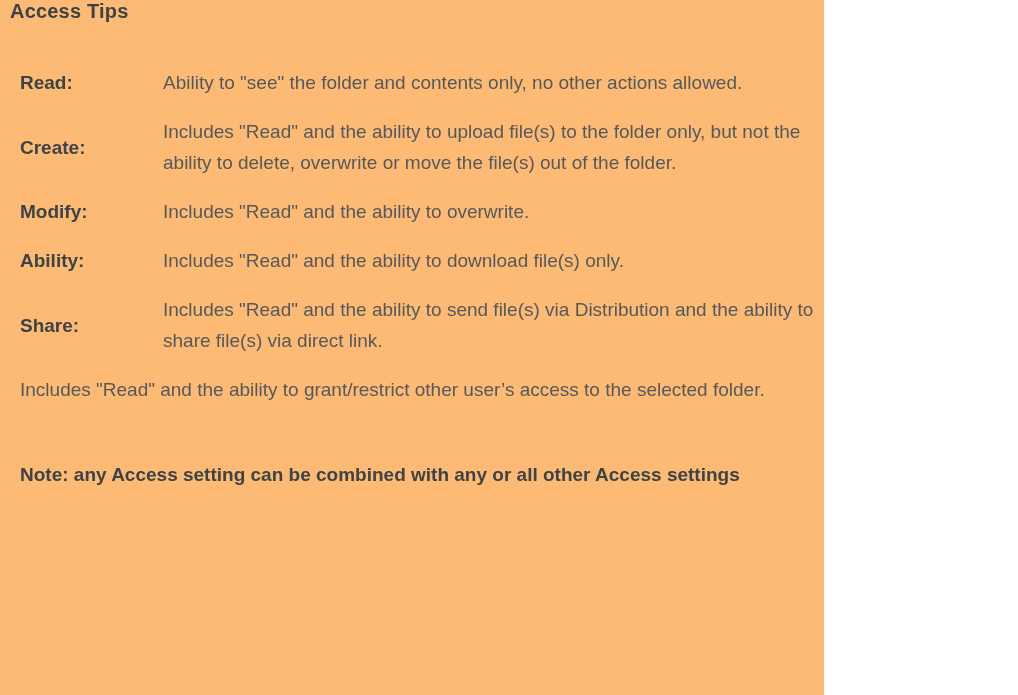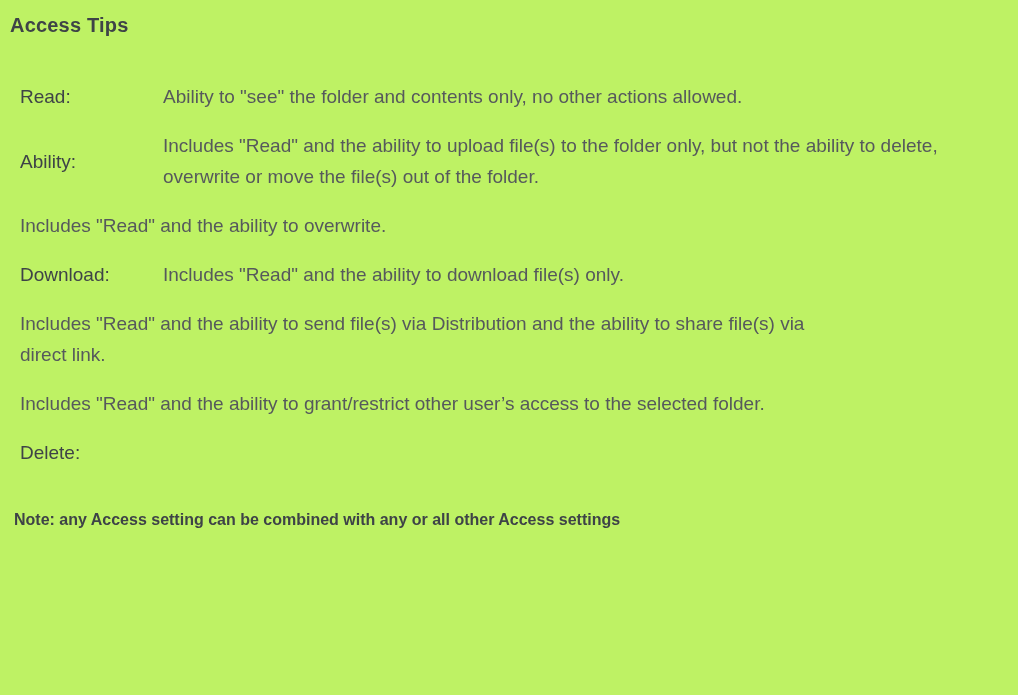--- a/index.html
+++ b/index.html
@@ -4,98 +4,99 @@
 <style>
   * { box-sizing: border-box; margin: 0; padding: 0; }
   html, body {
     width: 1018px;
     height: 695px;
     background: #ffffff;
     font-family: "Liberation Sans", sans-serif;
     overflow: hidden;
   }
   .page {
-    width: 1018px;
+    width: 824px;
     height: 695px;
-    background: #bef264;
-    padding: 14px 10px 0 10px;
+    background: #fdba74;
+    padding: 0 10px 0 10px;
   }
   .page-title {
     font-size: 20px;
     font-weight: bold;
     color: #3e4347;
     letter-spacing: 0.2px;
   }
   .tips-list {
     margin: 44px 0 0 10px;
   }
   .tip-row {
     display: flex;
     align-items: center;
     margin-bottom: 18px;
   }
   .tip-label {
     flex: 0 0 143px;
     font-size: 19px;
-    font-weight: normal;
+    font-weight: bold;
     color: #3e4347;
     line-height: 31px;
   }
   .tip-description {
     flex: 0 1 auto;
     max-width: 828px;
     font-size: 19px;
     color: #56595c;
     line-height: 31px;
   }
   .note-text {
-    margin: 40px 0 0 4px;
-    font-size: 16px;
+    margin: 40px 0 0 10px;
+    font-size: 19px;
     font-weight: bold;
     color: #3e4347;
     line-height: 24px;
   }
 </style>
 </head>
 <body>
 
 <div class="page">
 
   <h1 class="page-title">Access Tips</h1>
 
   <div class="tips-list">
 
     <div class="tip-row">
       <div class="tip-label">Read:</div>
       <div class="tip-description">Ability to "see" the folder and contents only, no other actions allowed.</div>
     </div>
 
     <div class="tip-row">
-      <div class="tip-label">Ability:</div>
+      <div class="tip-label">Create:</div>
       <div class="tip-description">Includes "Read" and the ability to upload file(s) to the folder only, but not the ability to delete, overwrite or move the file(s) out of the folder.</div>
     </div>
 
     <div class="tip-row">
+      <div class="tip-label">Modify:</div>
       <div class="tip-description">Includes "Read" and the ability to overwrite.</div>
     </div>
 
     <div class="tip-row">
-      <div class="tip-label">Download:</div>
+      <div class="tip-label">Ability:</div>
       <div class="tip-description">Includes "Read" and the ability to download file(s) only.</div>
     </div>
 
     <div class="tip-row">
+      <div class="tip-label">Share:</div>
       <div class="tip-description">Includes "Read" and the ability to send file(s) via Distribution and the ability to share file(s) via direct link.</div>
     </div>
 
     <div class="tip-row">
       <div class="tip-description">Includes "Read" and the ability to grant/restrict other user’s access to the selected folder.</div>
     </div>
 
     <div class="tip-row">
-      <div class="tip-label">Delete:</div>
     </div>
 
   </div>
 
   <p class="note-text">Note: any Access setting can be combined with any or all other Access settings</p>
 
 </div>
 
 </body></html>

